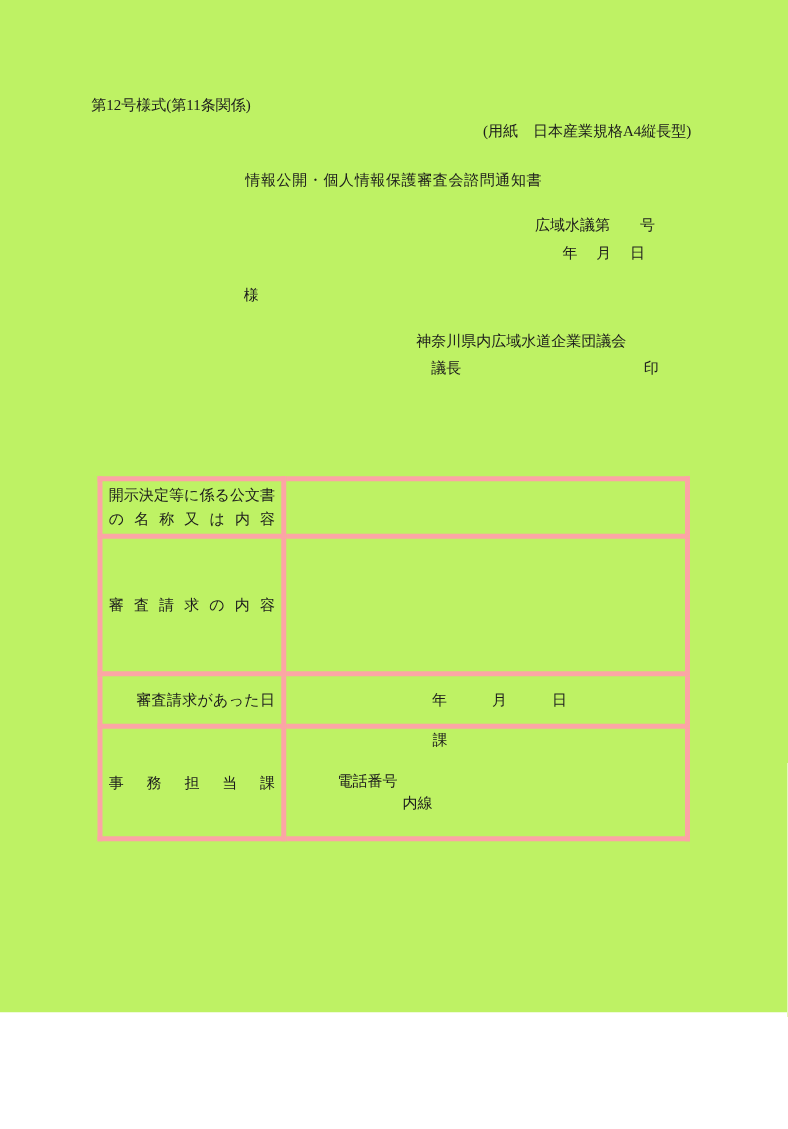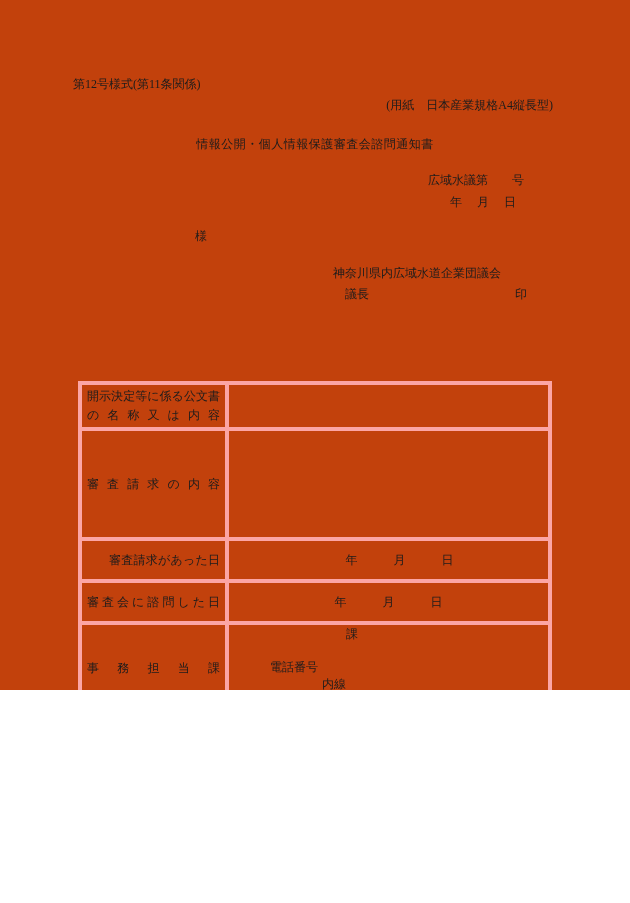--- a/index.html
+++ b/index.html
@@ -1,19 +1,19 @@
 <!DOCTYPE html>
 <html><head>
 <meta charset="utf-8">
 <style>
   html,body{margin:0;padding:0;background:#ffffff;}
   .page{
     position:relative;
-    width:630px;height:690px;
-    background:#c2410c;
+    width:630px;height:810px;
+    background:#bef264;
     font-family:"Liberation Serif","DejaVu Serif",serif;
     font-size:12px;
     color:#1c1c1c;
     overflow:hidden;
   }
   .abs{position:absolute;white-space:pre;}
   .form-number{left:73px;top:76px;}
   .paper-note{right:77px;top:97px;}
   .doc-title{left:0;right:0;top:136px;text-align:center;letter-spacing:0.5px;}
   .doc-number{right:106px;top:172px;}
@@ -83,24 +83,20 @@
         <td class="value"></td>
       </tr>
       <tr class="r2">
         <td class="label">審査請求の内容</td>
         <td class="value"></td>
       </tr>
       <tr class="r3">
         <td class="label">審査請求があった日</td>
         <td class="date-cell">年　　　月　　　日</td>
       </tr>
-      <tr class="r4">
-        <td class="label">審査会に諮問した日</td>
-        <td class="date-cell">年　　　月　　　日</td>
-      </tr>
       <tr class="r5">
         <td class="label">事務担当課</td>
         <td class="staff-cell">
           <div class="dept-line">課</div>
           <div class="phone-line">
             <span>電話番号</span>
             <span class="ext-label">内線</span>
           </div>
         </td>
       </tr>

